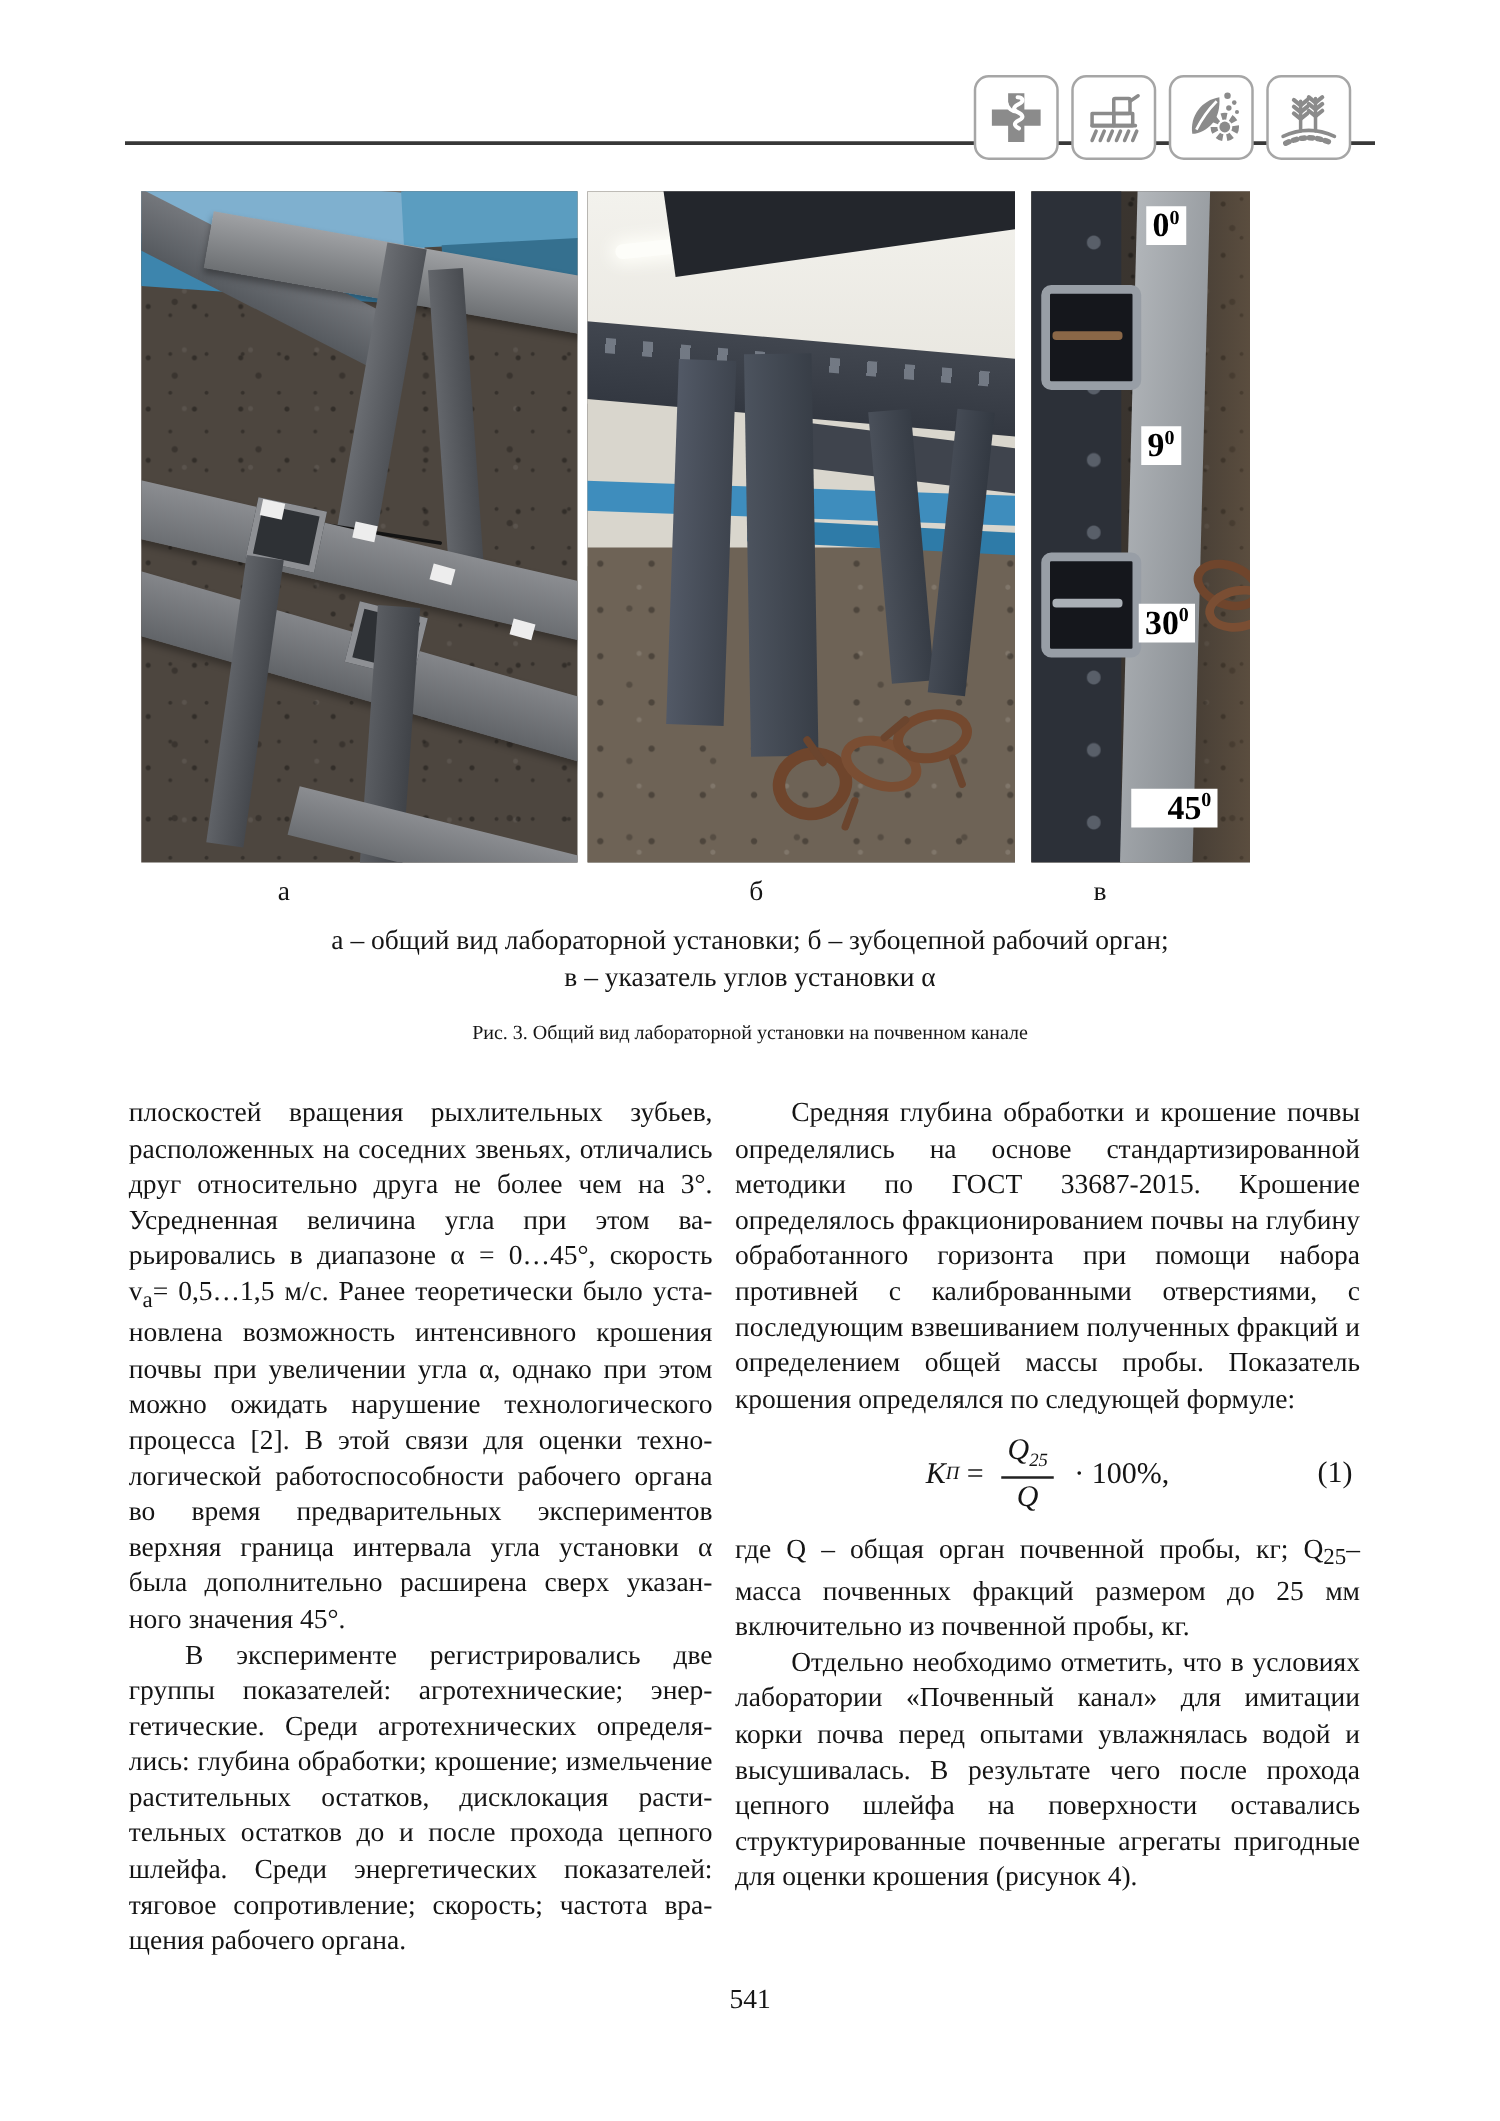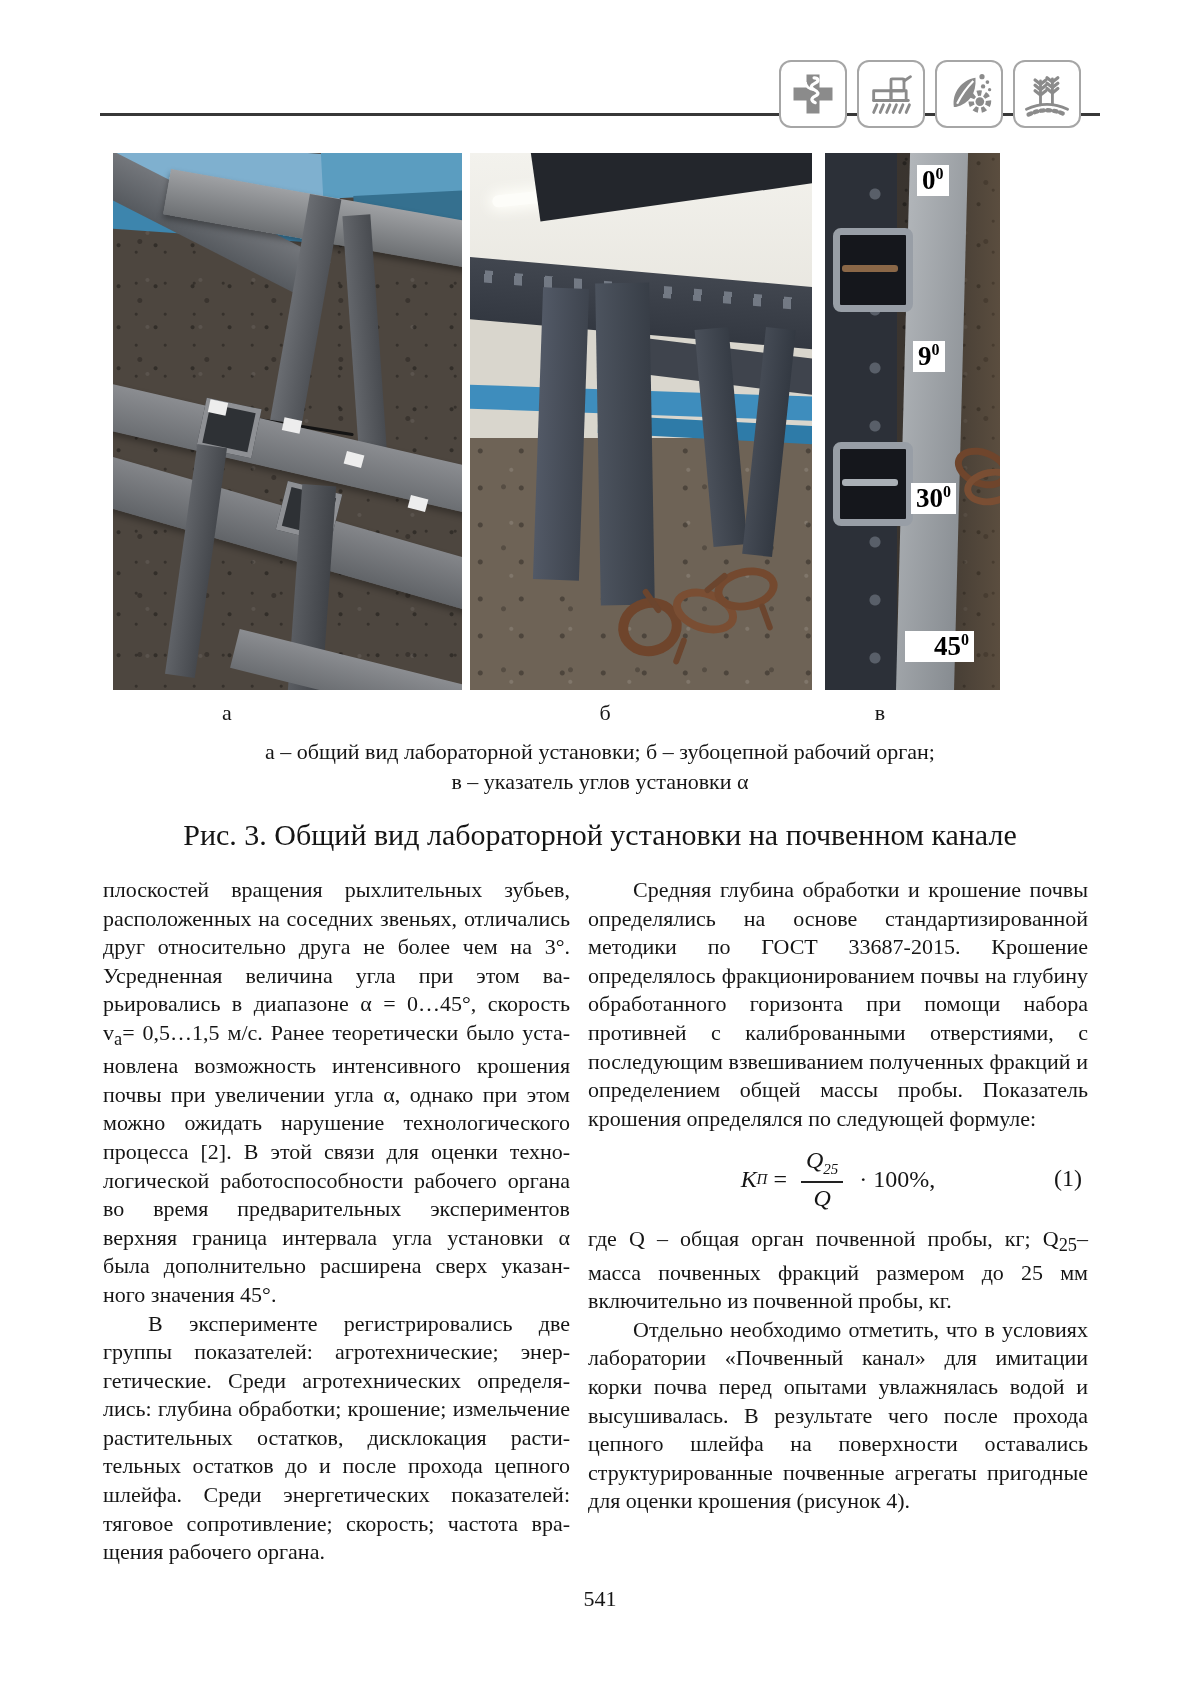--- a/index.html
+++ b/index.html
@@ -102,21 +102,21 @@
   .pv-m0{left:92px;top:12px;}
   .pv-m15{left:88px;top:188px;}
   .pv-m30{left:86px;top:330px;text-align:center;}
   .pv-m45{left:80px;top:478px;padding-left:29px;}
 
   
   .photo-letter{position:absolute;top:700px;font-size:22px;transform:translateX(-50%);}
   .pl-a{left:227px;} .pl-b{left:605px;} .pl-v{left:880px;}
   .caption-line{position:absolute;left:100px;width:1000px;text-align:center;font-size:22px;line-height:1.3;}
   .cap1{top:738px;} .cap2{top:768px;}
-  .fig-title{position:absolute;left:100px;width:1000px;text-align:center;font-size:30px;top:818px;}
+  .fig-title{position:absolute;left:100px;width:1000px;text-align:center;font-size:16px;top:818px;}
 
   
   .col{position:absolute;top:876px;font-size:22px;line-height:1.3;text-align:justify;}
   .col-left{left:103px;width:467px;}
   .col-right{left:588px;width:500px;}
   .col p{margin:0;text-indent:45px;}
   .col p.noindent{text-indent:0;}
 
   
   .equation{position:relative;height:92px;display:flex;align-items:center;justify-content:center;font-size:24px;}

